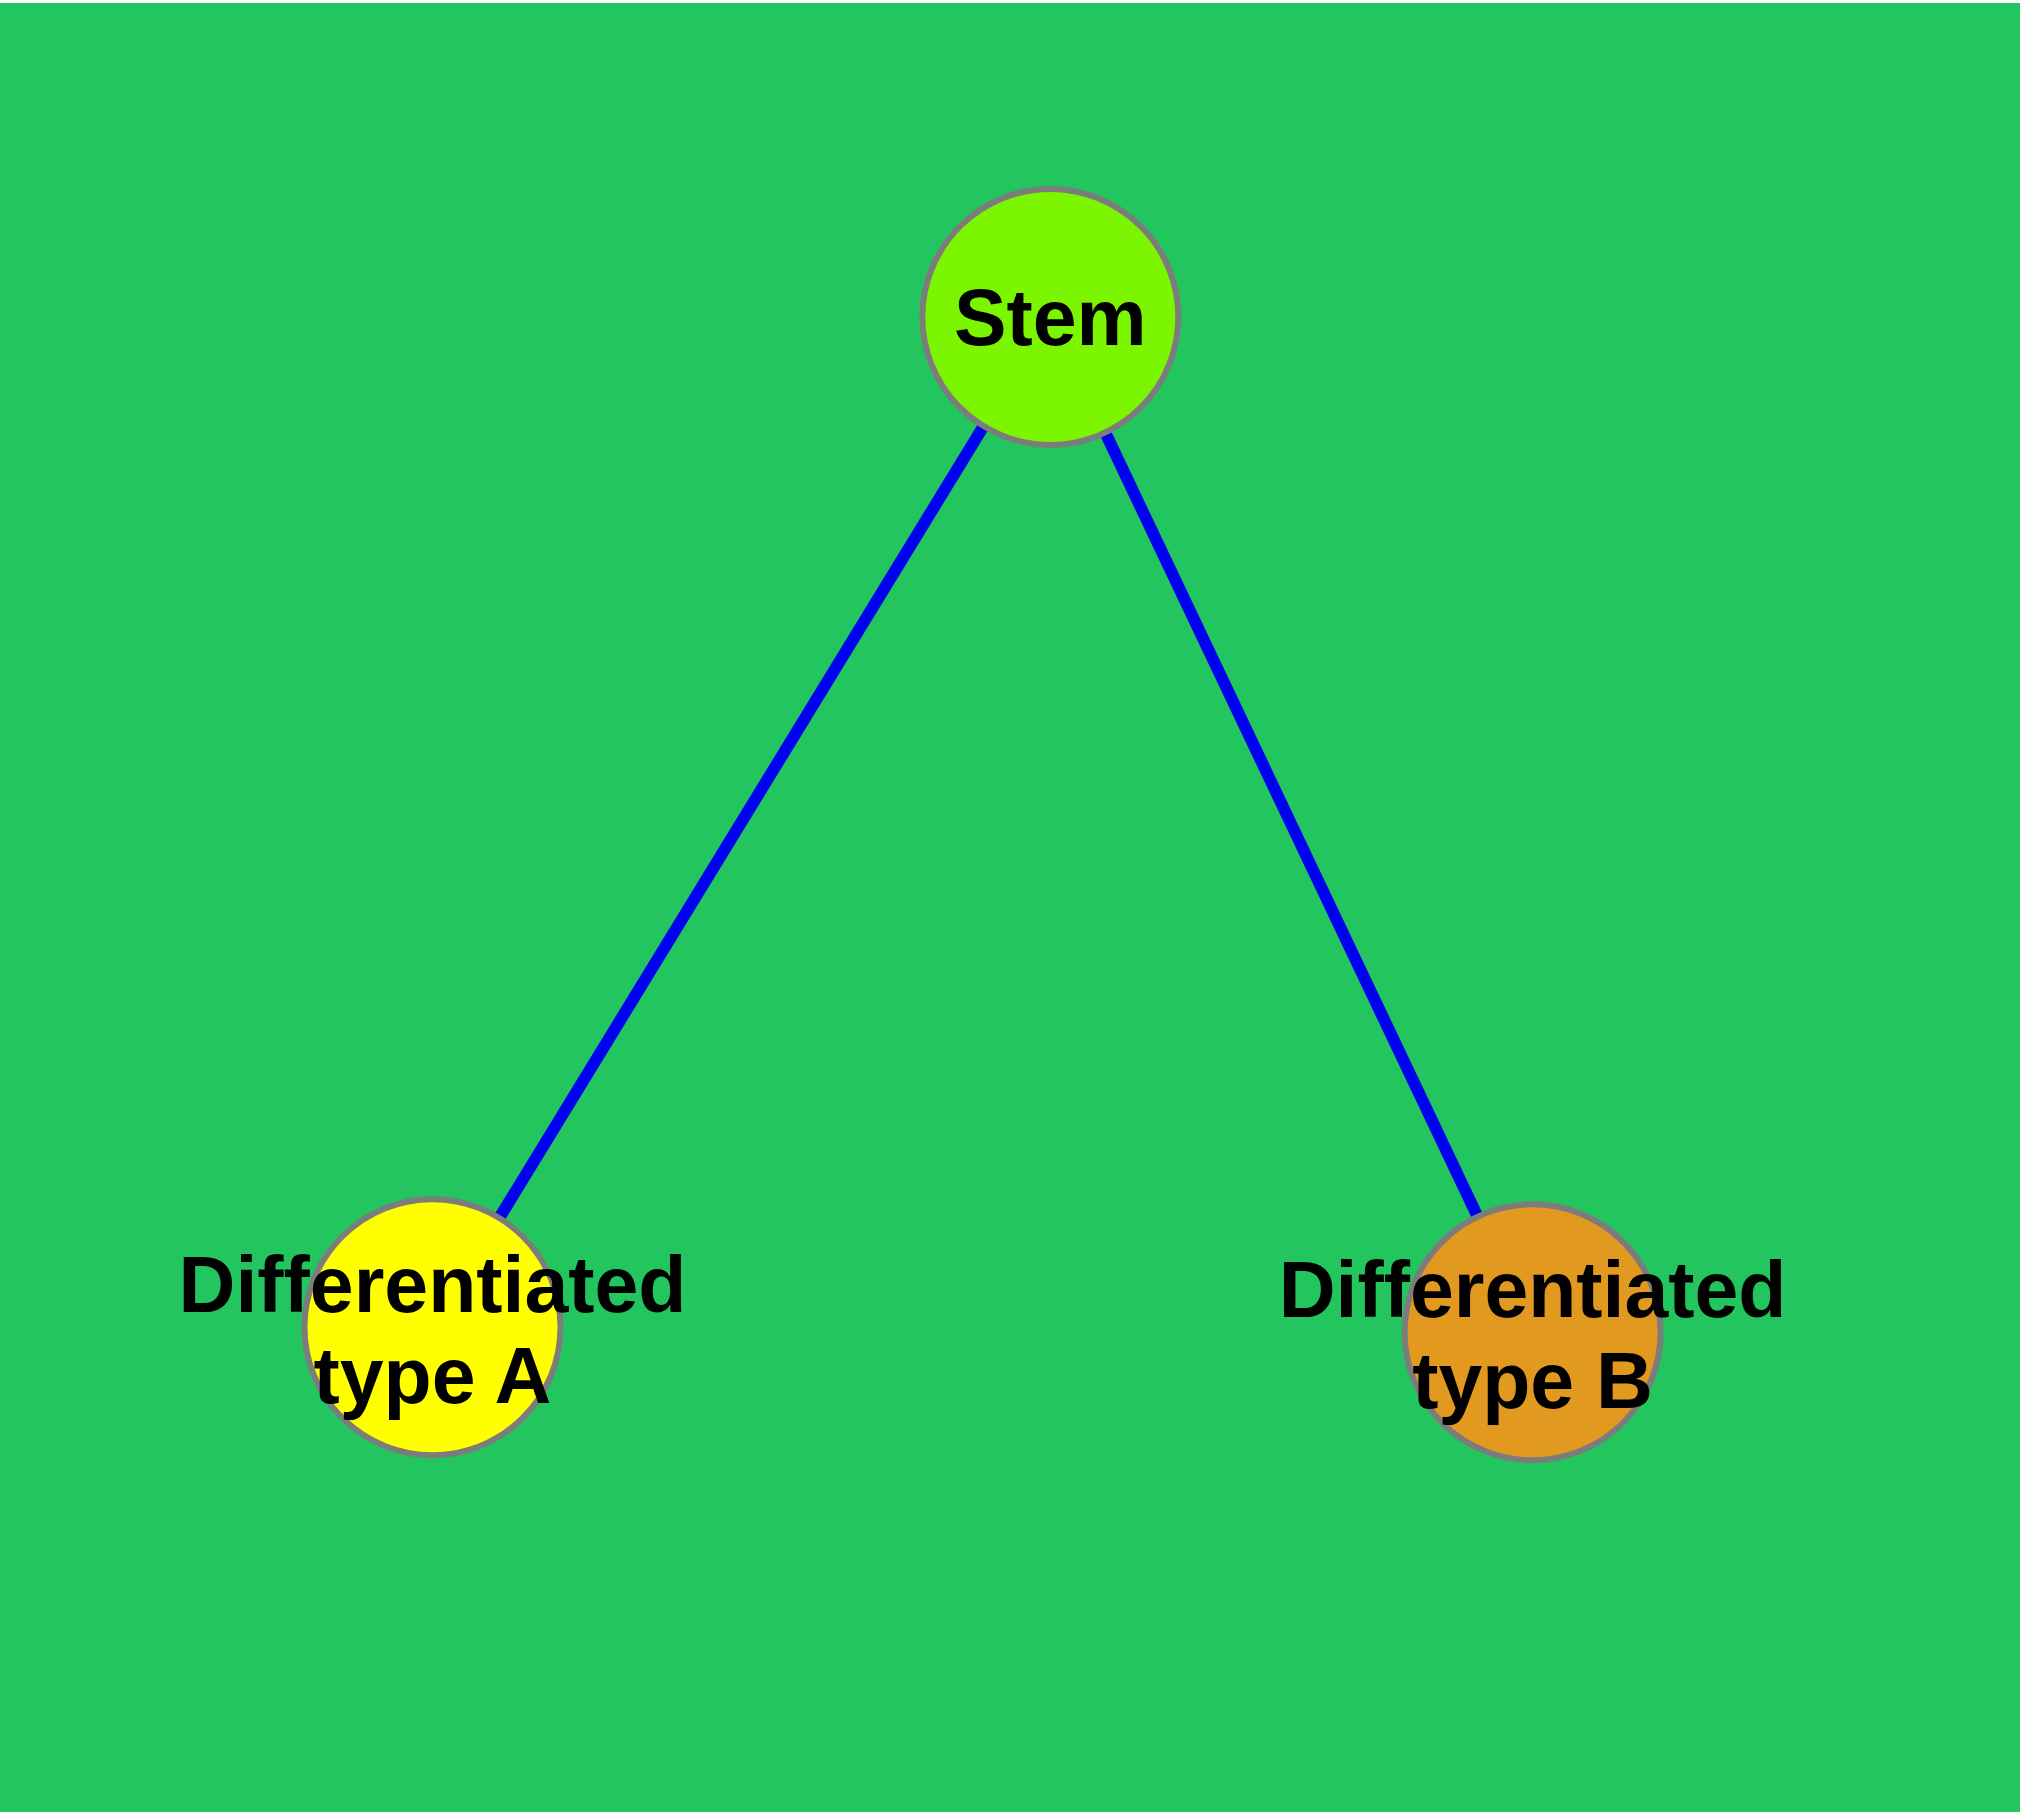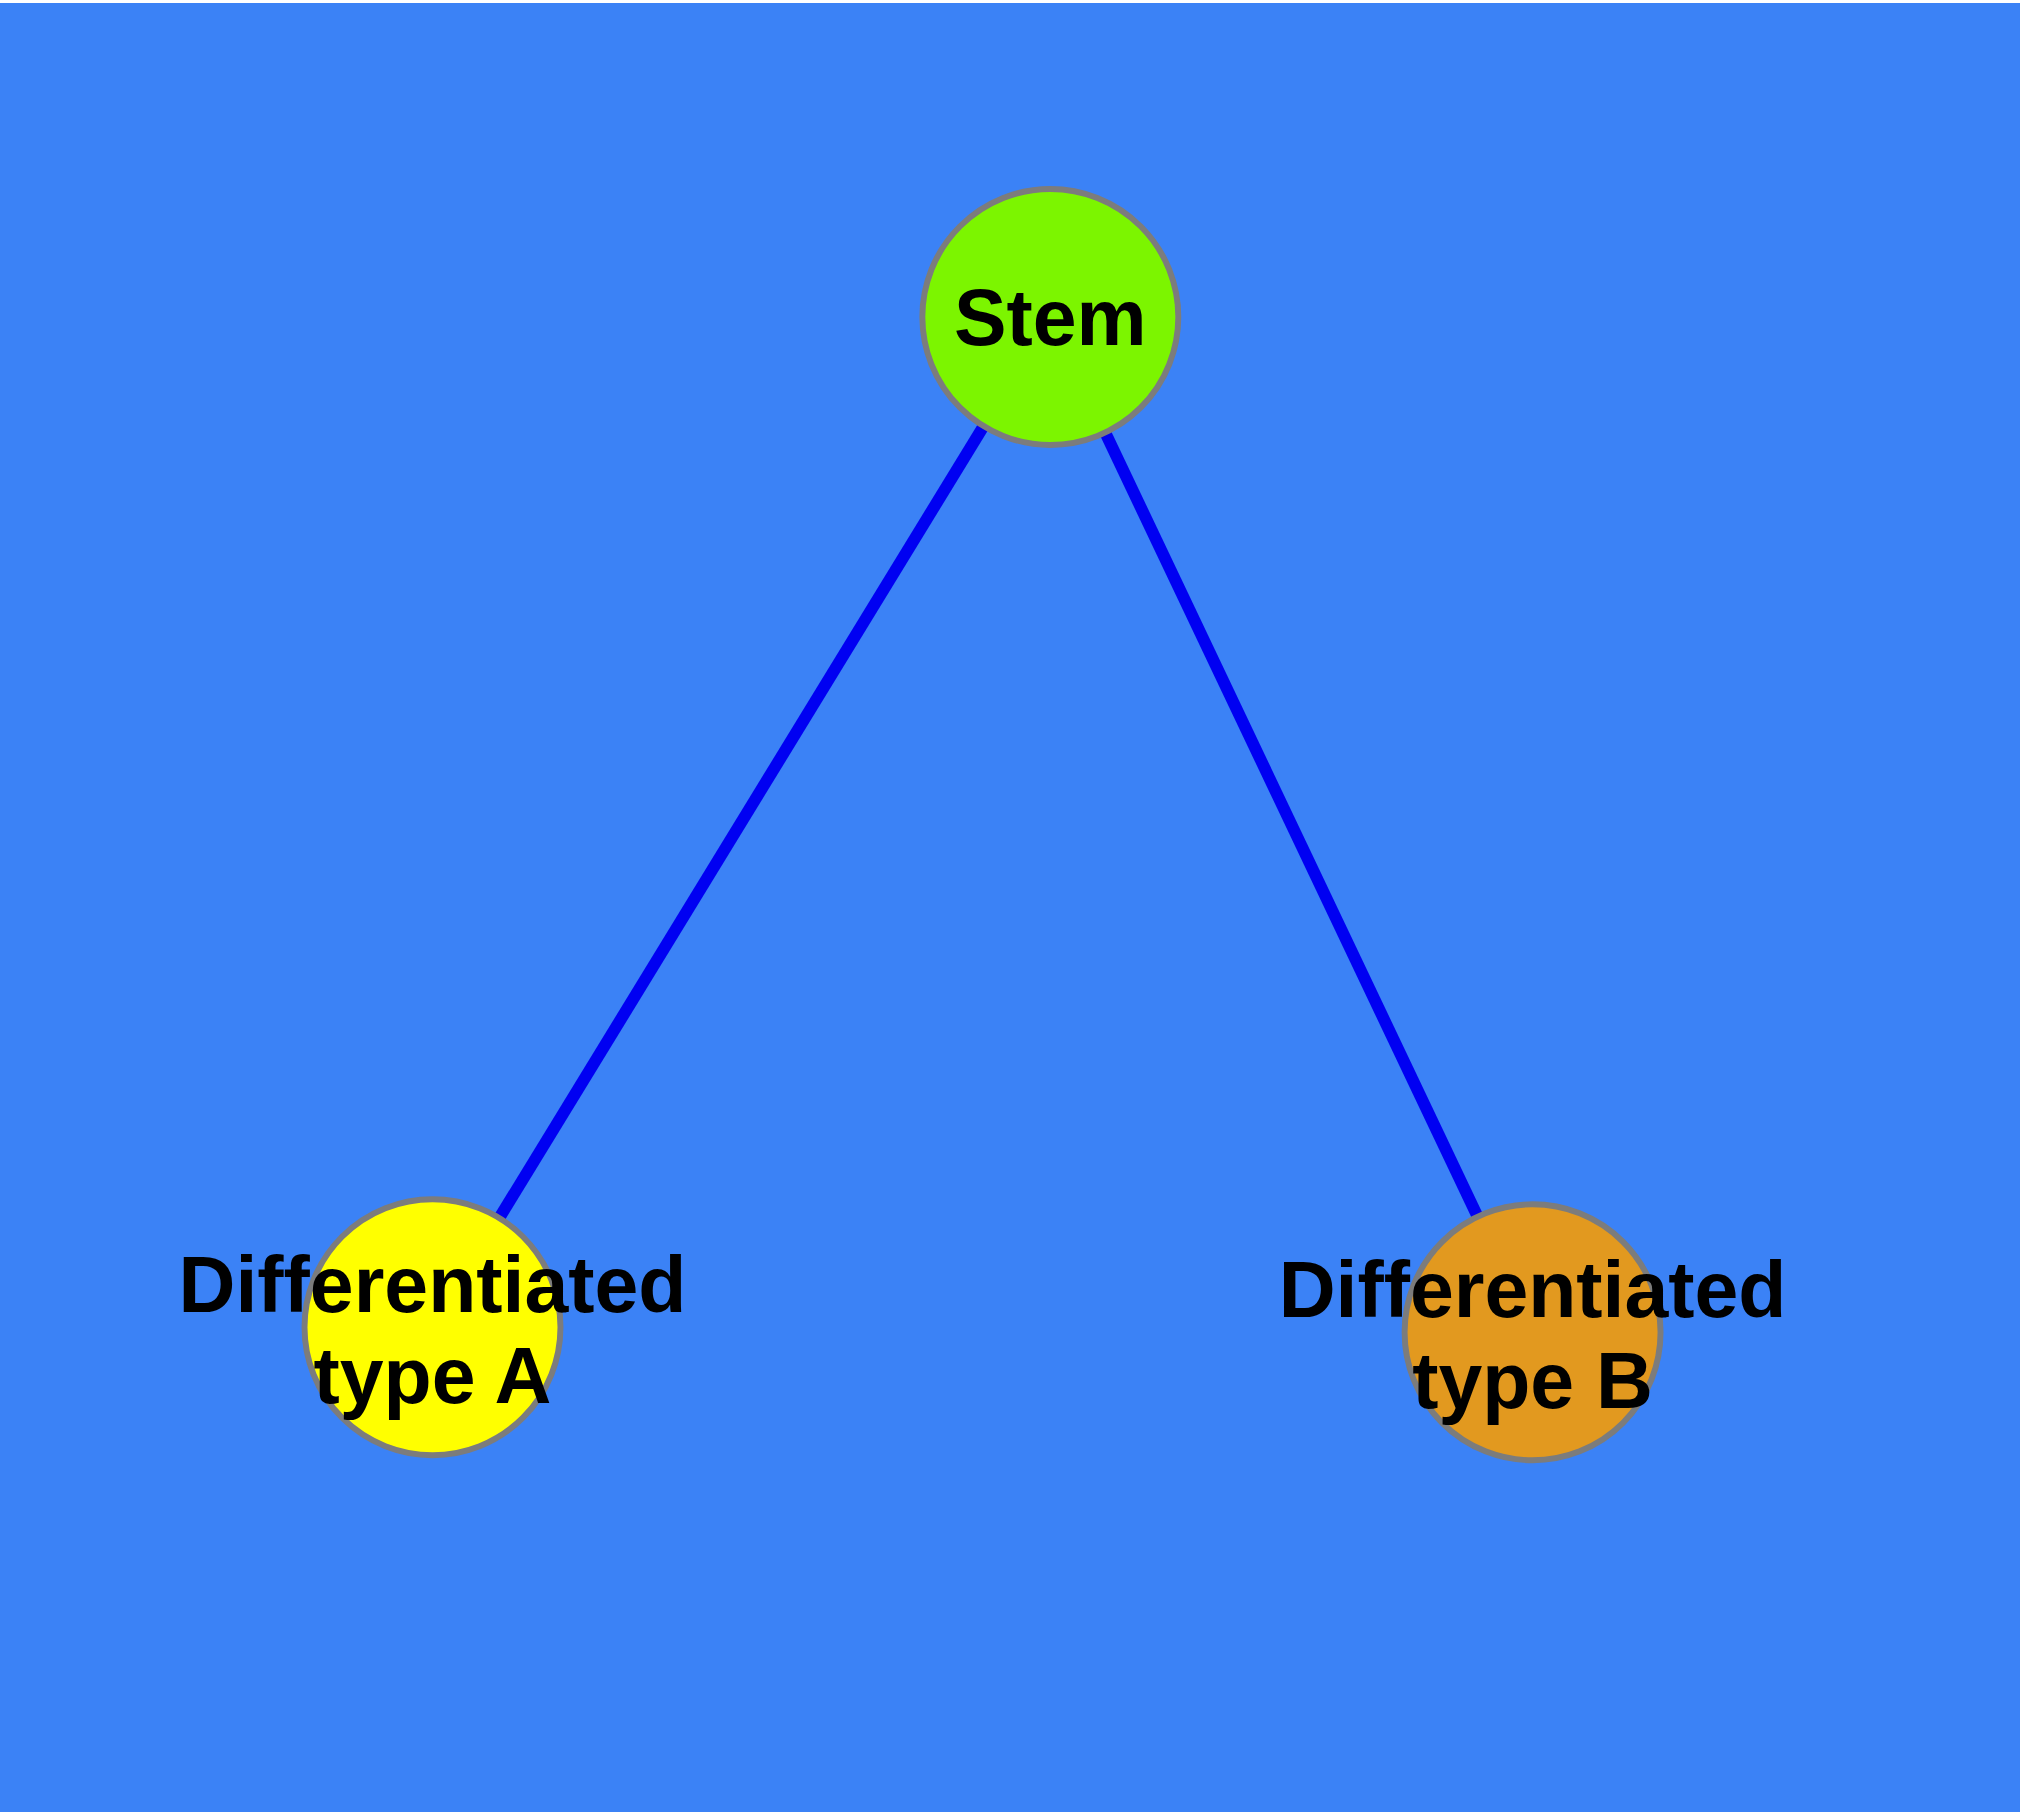--- a/index.html
+++ b/index.html
@@ -4,21 +4,21 @@
 <style>
   html, body { margin: 0; padding: 0; }
   body {
     width: 2021px; height: 1812px;
     background: #C9C9F4;
     font-family: "Liberation Sans", sans-serif;
   }
   .canvas {
     position: relative;
     width: 2021px; height: 1812px;
-    background: #3b82f6;
+    background: #22c55e;
     overflow: hidden;
   }
   .top-strip {
     position: absolute; top: 0; left: 0;
     width: 100%; height: 3.4px;
     background: #FFFFFF;
   }
   svg { display: block; }
   .edge {
     stroke: #0000F2;      

